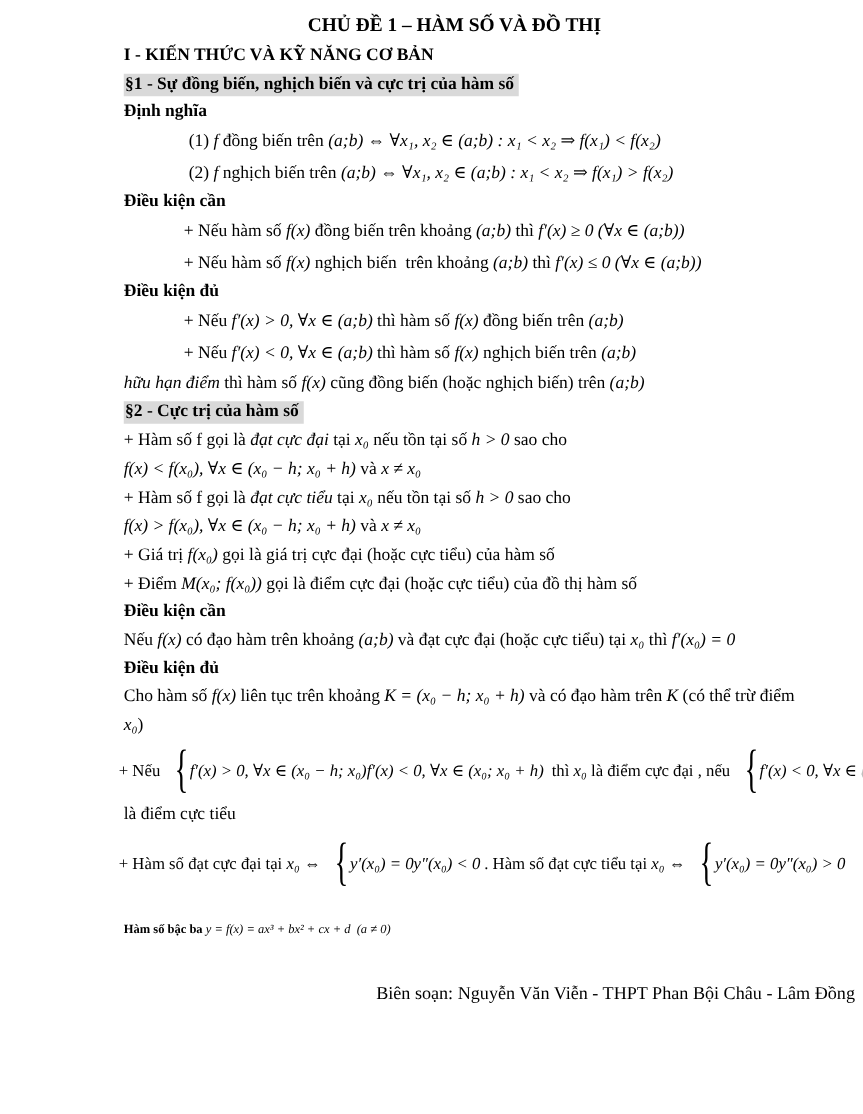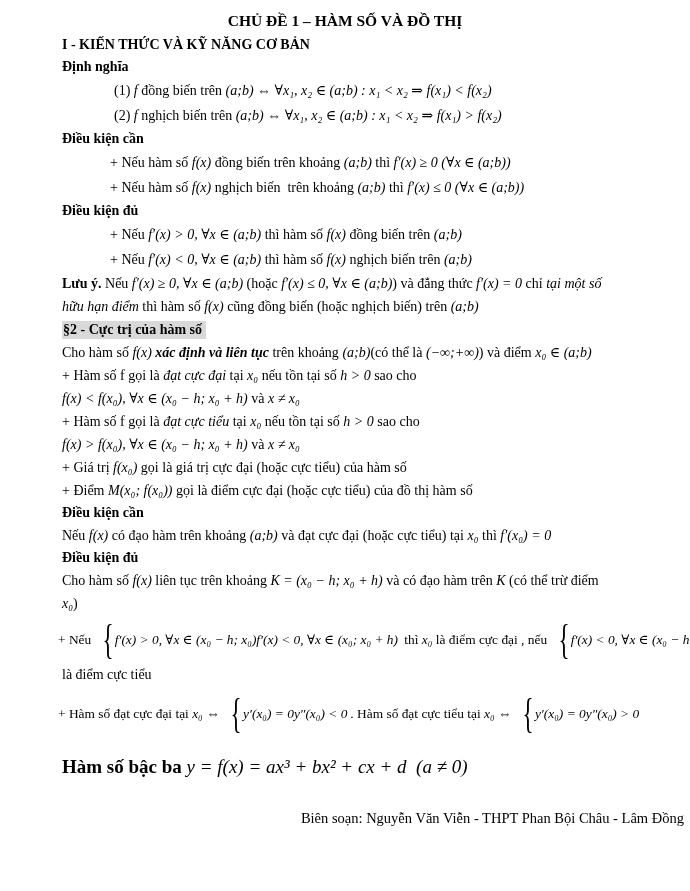--- a/index.html
+++ b/index.html
@@ -7,67 +7,66 @@
     position:relative;
     width:690px; height:891px;
     background:#ffffff;
     color:#000000;
     font-family:"Liberation Serif","DejaVu Serif",serif;
     font-size:14px;
     box-sizing:border-box;
     padding-top:8px;
     overflow:hidden;
   }
-  .ln { line-height:23px; margin-left:62px; margin-right:6px; white-space:nowrap; }
+  .ln { line-height:23px; margin-left:62px; margin-right:6px; white-space:nowrap;padding-left:37px; }
   .seg { white-space:pre; }
   .seg.b  { font-weight:700; }
   .seg.i  { font-style:italic; }
   .seg.bi { font-weight:700; font-style:italic; }
   .seg.m  { font-style:italic; }
 
   .t  { margin:0; text-align:center; font-weight:700; font-size:15.5px; line-height:26px; }
   .h  { font-weight:700; line-height:22px; }
   .hl { font-weight:700; line-height:23px; }
   .hl .seg { background:#d9d9d9; padding:1px 4px 2px 1px; }
   .n  { margin-left:114px; line-height:25px; }
   .u  { margin-left:110px;  line-height:25px; }
   .p  { line-height:23px; }
   .c  { text-align:left; margin-right:150px; line-height:23px; }
   .x  { display:flex; align-items:center; height:48px; margin-left:58px; font-size:13.4px; }
   .x2 { height:54px; }
-  .q  { margin-top:14px; line-height:26px; font-size:19px; }
+  .q  { margin-top:14px; line-height:26px; font-size:10px; }
 
   .cases { display:inline-flex; align-items:center; vertical-align:middle; margin:0 3px; }
   .brace { font-size:42px; font-weight:400; font-style:normal; line-height:1;
            transform:scaleX(0.55); transform-origin:center; margin-right:-3px; }
   .cases-col { display:inline-flex; }
   .cases-col .row { font-style:italic; line-height:21px; white-space:pre; }
 
   .footer { margin-top:26px; margin-right:6px; text-align:right; line-height:24px; font-size:14.5px; }
 </style>
 </head>
 <body>
 
 <div class="page">
   <div class="ln t">CHỦ ĐỀ 1 – HÀM SỐ VÀ ĐỒ THỊ</div>
   <div id="doc-body">
       <div class="ln h"><span class="seg r">I - KIẾN THỨC VÀ KỸ NĂNG CƠ BẢN</span></div>
+      <div class="ln hl"><span class="seg r">§1 - Sự đồng biến, nghịch biến và cực trị của hàm số</span></div>
       <div class="ln h"><span class="seg r">Định nghĩa</span></div>
       <div class="ln n"><span class="seg r">(1) </span><span class="seg m">f </span><span class="seg r">đồng biến trên </span><span class="seg m">(a;b) ⇔ ∀x₁, x₂ ∈ (a;b) : x₁ &lt; x₂ ⇒ f(x₁) &lt; f(x₂)</span></div>
       <div class="ln n"><span class="seg r">(2) </span><span class="seg m">f </span><span class="seg r">nghịch biến trên </span><span class="seg m">(a;b) ⇔ ∀x₁, x₂ ∈ (a;b) : x₁ &lt; x₂ ⇒ f(x₁) &gt; f(x₂)</span></div>
       <div class="ln h"><span class="seg r">Điều kiện cần</span></div>
       <div class="ln u"><span class="seg r">+ Nếu hàm số </span><span class="seg m">f(x)</span><span class="seg r"> đồng biến trên khoảng </span><span class="seg m">(a;b)</span><span class="seg r"> thì </span><span class="seg m">f′(x) ≥ 0 (∀x ∈ (a;b))</span></div>
       <div class="ln u"><span class="seg r">+ Nếu hàm số </span><span class="seg m">f(x)</span><span class="seg r"> nghịch biến  trên khoảng </span><span class="seg m">(a;b)</span><span class="seg r"> thì </span><span class="seg m">f′(x) ≤ 0 (∀x ∈ (a;b))</span></div>
       <div class="ln h"><span class="seg r">Điều kiện đủ</span></div>
       <div class="ln u"><span class="seg r">+ Nếu </span><span class="seg m">f′(x) &gt; 0, ∀x ∈ (a;b)</span><span class="seg r"> thì hàm số </span><span class="seg m">f(x)</span><span class="seg r"> đồng biến trên </span><span class="seg m">(a;b)</span></div>
       <div class="ln u"><span class="seg r">+ Nếu </span><span class="seg m">f′(x) &lt; 0, ∀x ∈ (a;b)</span><span class="seg r"> thì hàm số </span><span class="seg m">f(x)</span><span class="seg r"> nghịch biến trên </span><span class="seg m">(a;b)</span></div>
-      <div class="ln p"><span class="seg b">Lưu ý.</span><span class="seg r"> Nếu </span><span class="seg m">f′(x) ≥ 0, ∀x ∈ (a;b)</span><span class="seg r"> (hoặc </span><span class="seg m">f′(x) ≤ 0, ∀x ∈ (a;b)</span><span class="seg r">) và đẳng thức </span><span class="seg m">f′(x) = 0</span><span class="seg r"> chỉ </span><span class="seg i">tại một số</span></div>
       <div class="ln p"><span class="seg i">hữu hạn điểm</span><span class="seg r"> thì hàm số </span><span class="seg m">f(x)</span><span class="seg r"> cũng đồng biến (hoặc nghịch biến) trên </span><span class="seg m">(a;b)</span></div>
       <div class="ln hl"><span class="seg r">§2 - Cực trị của hàm số</span></div>
-      <div class="ln p"><span class="seg r">Cho hàm số </span><span class="seg m">f(x) </span><span class="seg bi">xác định và liên tục </span><span class="seg r">trên khoảng </span><span class="seg m">(a;b)</span><span class="seg r">(có thể là </span><span class="seg m">(−∞;+∞)</span><span class="seg r">) và điểm </span><span class="seg m">x₀ ∈ (a;b)</span></div>
       <div class="ln p"><span class="seg r">+ Hàm số f gọi là </span><span class="seg i">đạt cực đại</span><span class="seg r"> tại </span><span class="seg m">x₀</span><span class="seg r"> nếu tồn tại số </span><span class="seg m">h &gt; 0</span><span class="seg r"> sao cho</span></div>
       <div class="ln c"><span class="seg m">f(x) &lt; f(x₀), ∀x ∈ (x₀ − h; x₀ + h)</span><span class="seg r"> và </span><span class="seg m">x ≠ x₀</span></div>
       <div class="ln p"><span class="seg r">+ Hàm số f gọi là </span><span class="seg i">đạt cực tiểu</span><span class="seg r"> tại </span><span class="seg m">x₀</span><span class="seg r"> nếu tồn tại số </span><span class="seg m">h &gt; 0</span><span class="seg r"> sao cho</span></div>
       <div class="ln c"><span class="seg m">f(x) &gt; f(x₀), ∀x ∈ (x₀ − h; x₀ + h)</span><span class="seg r"> và </span><span class="seg m">x ≠ x₀</span></div>
       <div class="ln p"><span class="seg r">+ Giá trị </span><span class="seg m">f(x₀)</span><span class="seg r"> gọi là giá trị cực đại (hoặc cực tiểu) của hàm số</span></div>
       <div class="ln p"><span class="seg r">+ Điểm </span><span class="seg m">M(x₀; f(x₀))</span><span class="seg r"> gọi là điểm cực đại (hoặc cực tiểu) của đồ thị hàm số</span></div>
       <div class="ln h"><span class="seg r">Điều kiện cần</span></div>
       <div class="ln p"><span class="seg r">Nếu </span><span class="seg m">f(x)</span><span class="seg r"> có đạo hàm trên khoảng </span><span class="seg m">(a;b)</span><span class="seg r"> và đạt cực đại (hoặc cực tiểu) tại </span><span class="seg m">x₀</span><span class="seg r"> thì </span><span class="seg m">f′(x₀) = 0</span></div>
       <div class="ln h"><span class="seg r">Điều kiện đủ</span></div>
       <div class="ln p"><span class="seg r">Cho hàm số </span><span class="seg m">f(x)</span><span class="seg r"> liên tục trên khoảng </span><span class="seg m">K = (x₀ − h; x₀ + h)</span><span class="seg r"> và có đạo hàm trên </span><span class="seg m">K</span><span class="seg r"> (có thể trừ điểm</span></div>

